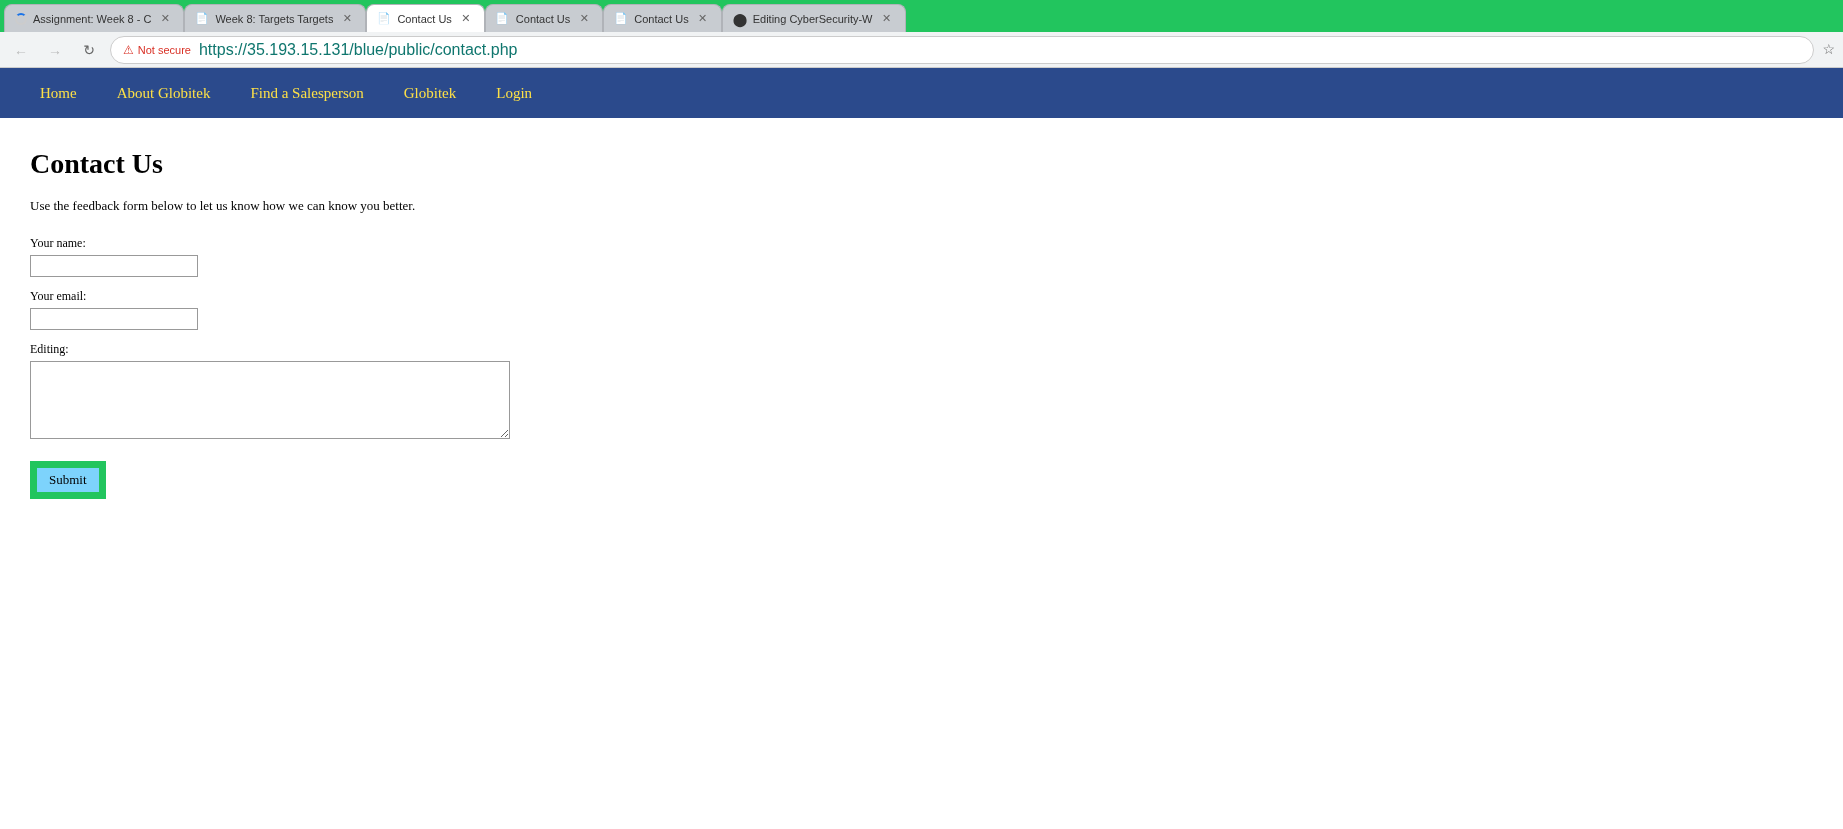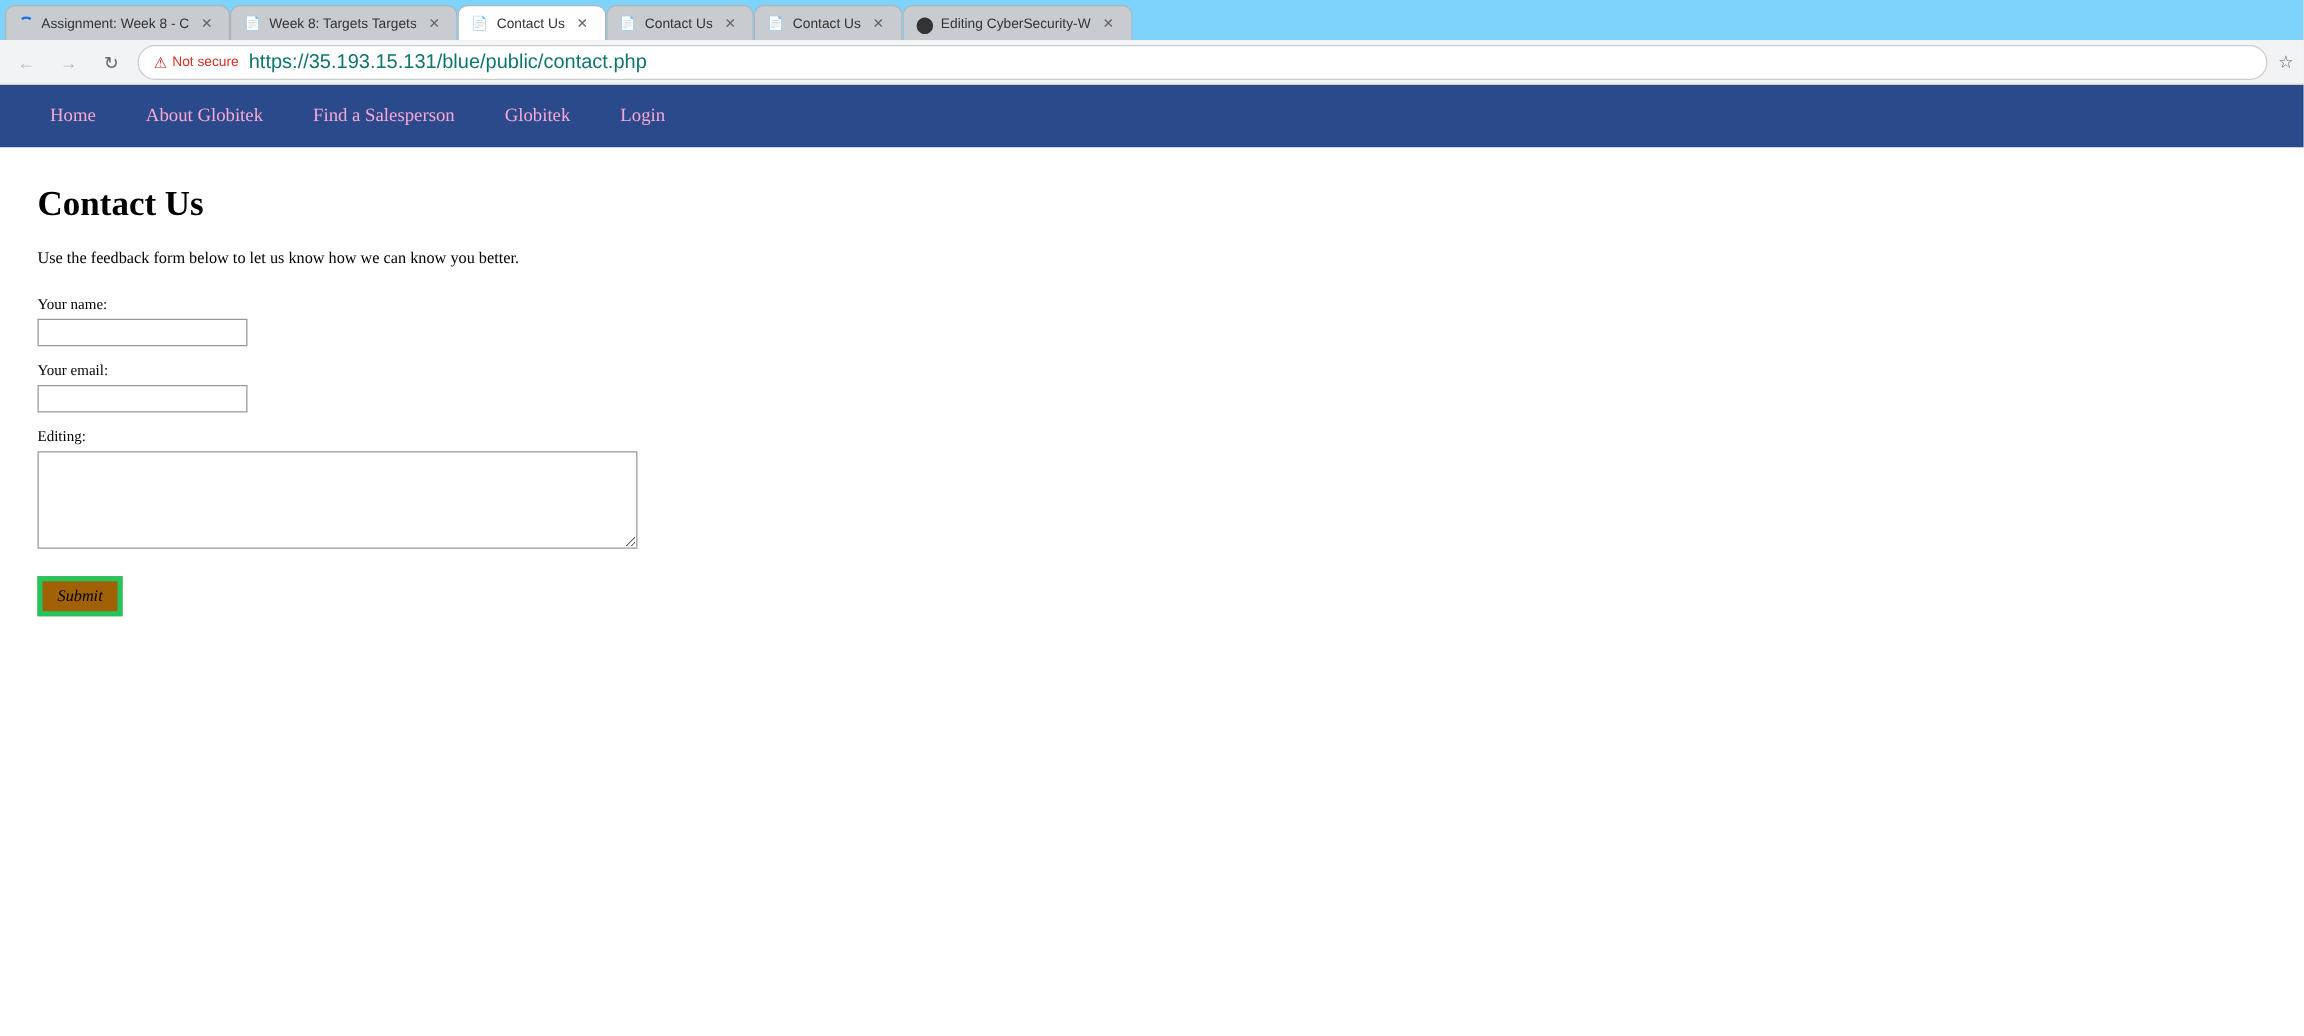--- a/index.html
+++ b/index.html
@@ -16,21 +16,21 @@
 
     
     .browser-chrome {
       background: #dee1e6;
       width: 100%;
     }
 
     .tab-bar {
       display: flex;
       align-items: flex-end;
-      background: #7dd3fc;
+      background: #22c55e;
       padding-top: 6px;
       padding-left: 4px;
       gap: 0;
       height: 32px;
     }
 
     .tab {
       display: flex;
       align-items: center;
       padding: 4px 10px;
@@ -152,21 +152,21 @@
     
     .site-nav {
       background: #2b4a8c;
       display: flex;
       align-items: center;
       padding: 0 20px;
       height: 50px;
     }
 
     .site-nav a {
-      color: #f9a8d4;
+      color: #fde047;
       text-decoration: none;
       font-family: Georgia, serif;
       font-size: 15px;
       padding: 14px 20px;
       display: inline-block;
     }
 
     
     .page-content {
       padding: 30px 30px;
@@ -217,26 +217,25 @@
       border: 1px solid #999;
       padding: 4px;
       font-size: 13px;
       font-family: Georgia, serif;
       resize: both;
     }
 
     .submit-btn {
       margin-top: 10px;
       padding: 4px 12px;
-      background: #a16207;
-      border: 4px solid #22c55e;
+      background: #7dd3fc;
+      border: 7px solid #22c55e;
       font-size: 13px;
       font-family: Georgia, serif;
       cursor: pointer;
-      font-style: italic;
     }
 
     
     .tab-spinner {
       width: 12px;
       height: 12px;
       border: 2px solid #ccc;
       border-top-color: #1a73e8;
       border-radius: 50%;
       animation: spin 0.8s linear infinite;

